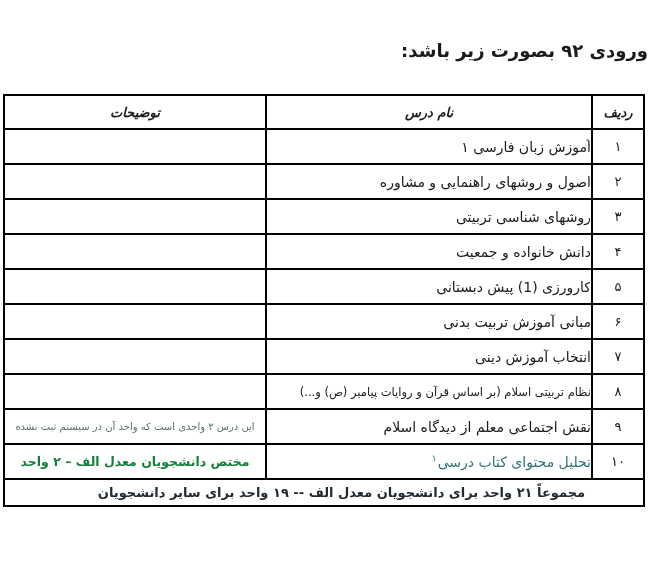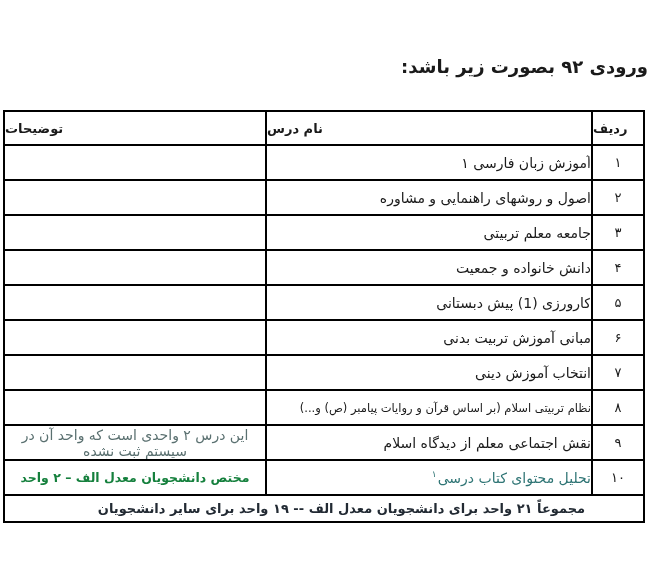--- a/index.html
+++ b/index.html
@@ -27,21 +27,21 @@
   .title-line1 {
     font-size: 18px;
     font-weight: bold;
     line-height: 30px;
     white-space: nowrap;
   }
   .title-line2 {
     font-size: 18px;
     font-weight: bold;
     line-height: 30px;
-    margin-top: 40px;
+    margin-top: 24px;
     white-space: nowrap;
   }
   table.course-table {
     margin: 28px 12px 0 11px;
     width: 634px;
     border-collapse: collapse;
     table-layout: fixed;
     direction: rtl;
   }
   .course-table th, .course-table td {
@@ -49,22 +49,23 @@
     padding: 0;
     overflow: hidden;
   }
   .col-num  { width: 50px; }
   .col-name { width: 324px; }
   .col-note { width: 260px; }
   .course-table thead th {
     height: 32px;
     font-size: 13px;
     font-weight: bold;
-    text-align: left;
+    text-align: center;
     vertical-align: middle;
+    font-style: italic;
   }
   .course-table tbody td {
     height: 33px;
     vertical-align: middle;
   }
   .cell-num {
     text-align: center;
     font-size: 13px;
   }
   .cell-name {
@@ -80,21 +81,21 @@
   .cell-name sup {
     font-size: 9px;
     vertical-align: super;
     margin-right: 1px;
   }
   .cell-note {
     text-align: center;
     font-size: 12px;
   }
   .cell-note.small {
-    font-size: 14px;
+    font-size: 10px;
     color: #5a7070;
     margin-left: 12px;
   }
   .cell-note.bold {
     font-size: 12.5px;
     font-weight: bold;
     color: #15803d;
   }
   .course-table tfoot td {
     height: 25px;
@@ -129,21 +130,21 @@
           <td class="cell-name"><span class="name-text">آموزش زبان فارسی ۱</span></td>
           <td class="cell-note"></td>
         </tr>
         <tr>
           <td class="cell-num">۲</td>
           <td class="cell-name"><span class="name-text">اصول و روشهای راهنمایی و مشاوره</span></td>
           <td class="cell-note"></td>
         </tr>
         <tr>
           <td class="cell-num">۳</td>
-          <td class="cell-name"><span class="name-text">جامعه معلم تربیتی</span></td>
+          <td class="cell-name"><span class="name-text">روشهای شناسی تربیتی</span></td>
           <td class="cell-note"></td>
         </tr>
         <tr>
           <td class="cell-num">۴</td>
           <td class="cell-name"><span class="name-text">دانش خانواده و جمعیت</span></td>
           <td class="cell-note"></td>
         </tr>
         <tr>
           <td class="cell-num">۵</td>
           <td class="cell-name"><span class="name-text">کارورزی (1) پیش دبستانی</span></td>

